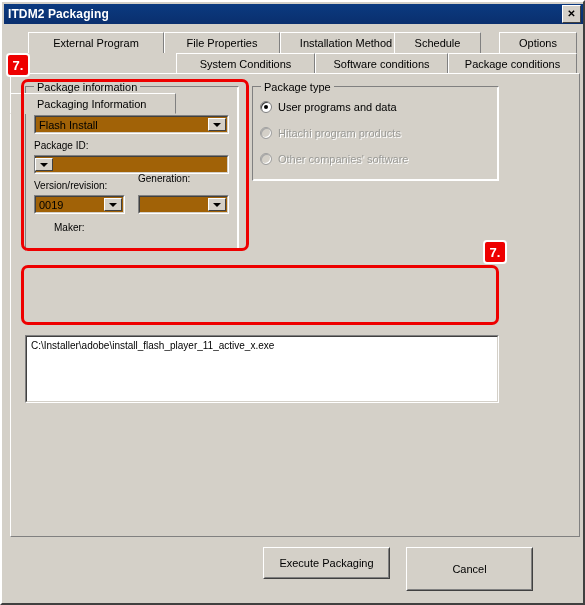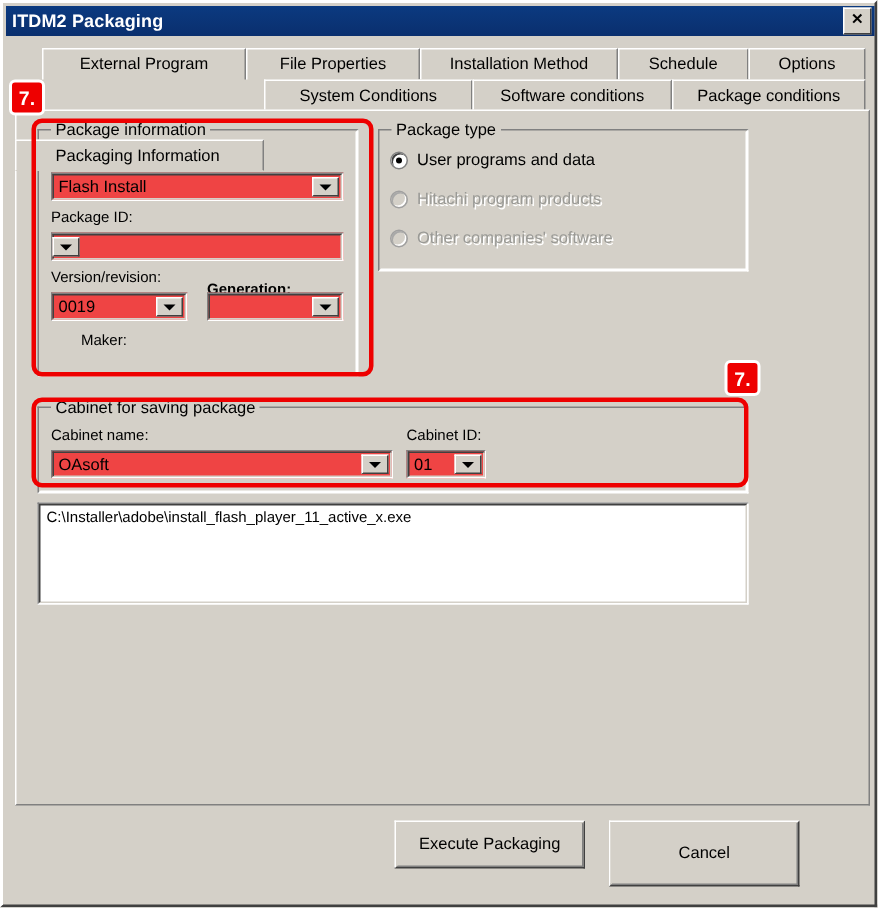--- a/index.html
+++ b/index.html
@@ -159,21 +159,21 @@
     position: absolute;
     font-size: 10px;
     color: #000000;
     white-space: nowrap;
   }
 
   
   .combo {
     position: absolute;
     box-sizing: border-box;
-    background: #ef4444;
+    background: #a16207;
     border-top: 1px solid #808080;
     border-left: 1px solid #808080;
     border-right: 1px solid #ffffff;
     border-bottom: 1px solid #ffffff;
     display: flex;
     align-items: stretch;
     cursor: default;
   }
   .combo .c-inner {
     position: absolute;
@@ -343,21 +343,21 @@
     <div class="titlebar">
       <div class="title-text">ITDM2 Packaging</div>
       <div class="title-close">✕</div>
     </div>
 
     <div class="tabstrip">
       <div class="tabrow row1">
         <div class="tab" style="left:18px;width:136px;">External Program</div>
         <div class="tab" style="left:154px;width:116px;">File Properties</div>
         <div class="tab" style="left:270px;width:132px;">Installation Method</div>
-        <div class="tab" style="left:402px;width:87px;">Schedule</div>
+        <div class="tab" style="left:384px;width:87px;">Schedule</div>
         <div class="tab" style="left:489px;width:78px;">Options</div>
       </div>
       <div class="tabrow row2">
         <div class="tab selected" style="left:0px;width:166px;justify-content:flex-start;padding-left:26px;margin-top:40px;">Packaging Information</div>
         <div class="tab" style="left:166px;width:139px;">System Conditions</div>
         <div class="tab" style="left:305px;width:133px;">Software conditions</div>
         <div class="tab" style="left:438px;width:129px;">Package conditions</div>
       </div>
     </div>
 
@@ -386,21 +386,21 @@
 
         <div class="lbl" style="left:8px;top:93px;">Version/revision:</div>
         <div class="combo" style="left:8px;top:108px;width:91px;height:19px;">
           <div class="c-inner"></div>
           <div class="c-text">0019</div>
           <div class="c-btn">
               <span class="arrow-down"></span>
             </div>
         </div>
 
-        <div class="lbl" style="left:112px;top:101px;font-weight:bold;">Generation:</div>
+        <div class="lbl" style="left:112px;top:86px;">Generation:</div>
         <div class="combo" style="left:112px;top:108px;width:91px;height:19px;">
           <div class="c-inner"></div>
           <div class="c-text"></div>
           <div class="c-btn">
               <span class="arrow-down"></span>
             </div>
         </div>
 
         <div class="lbl" style="left:8px;top:135px;padding-left:20px;">Maker:</div>
       </div>
@@ -420,42 +420,20 @@
           <span class="radio disabled"></span>
           <span class="lbl-txt">Hitachi program products</span>
         </div>
 
         <div class="radio-row disabled" style="left:7px;top:66px;">
           <span class="radio disabled"></span>
           <span class="lbl-txt">Other companies' software</span>
         </div>
       </div>
 
-      <div class="groupbox" style="left:14px;top:197px;width:474px;height:58px;">
-        <div class="inner-edge"></div>
-        <div class="group-title">Cabinet for saving package</div>
-
-        <div class="lbl" style="left:8px;top:13px;">Cabinet name:</div>
-        <div class="combo" style="left:8px;top:28px;width:228px;height:19px;">
-          <div class="c-inner"></div>
-          <div class="c-text">OAsoft</div>
-          <div class="c-btn">
-              <span class="arrow-down"></span>
-            </div>
-        </div>
-
-        <div class="lbl" style="left:245px;top:13px;">Cabinet ID:</div>
-        <div class="combo" style="left:245px;top:28px;width:53px;height:19px;">
-          <div class="c-inner"></div>
-          <div class="c-text">01</div>
-          <div class="c-btn">
-              <span class="arrow-down"></span>
-            </div>
-        </div>
-      </div>
 
       <div class="pathbox" style="left:14px;top:261px;width:474px;height:68px;">
         <div class="p-inner"></div>
         <div class="p-text">C:\Installer\adobe\install_flash_player_11_active_x.exe</div>
       </div>
 
     </div>
 
     <div class="btn" style="left:261px;top:545px;width:127px;height:32px;">
       <div class="b-inner"></div>

